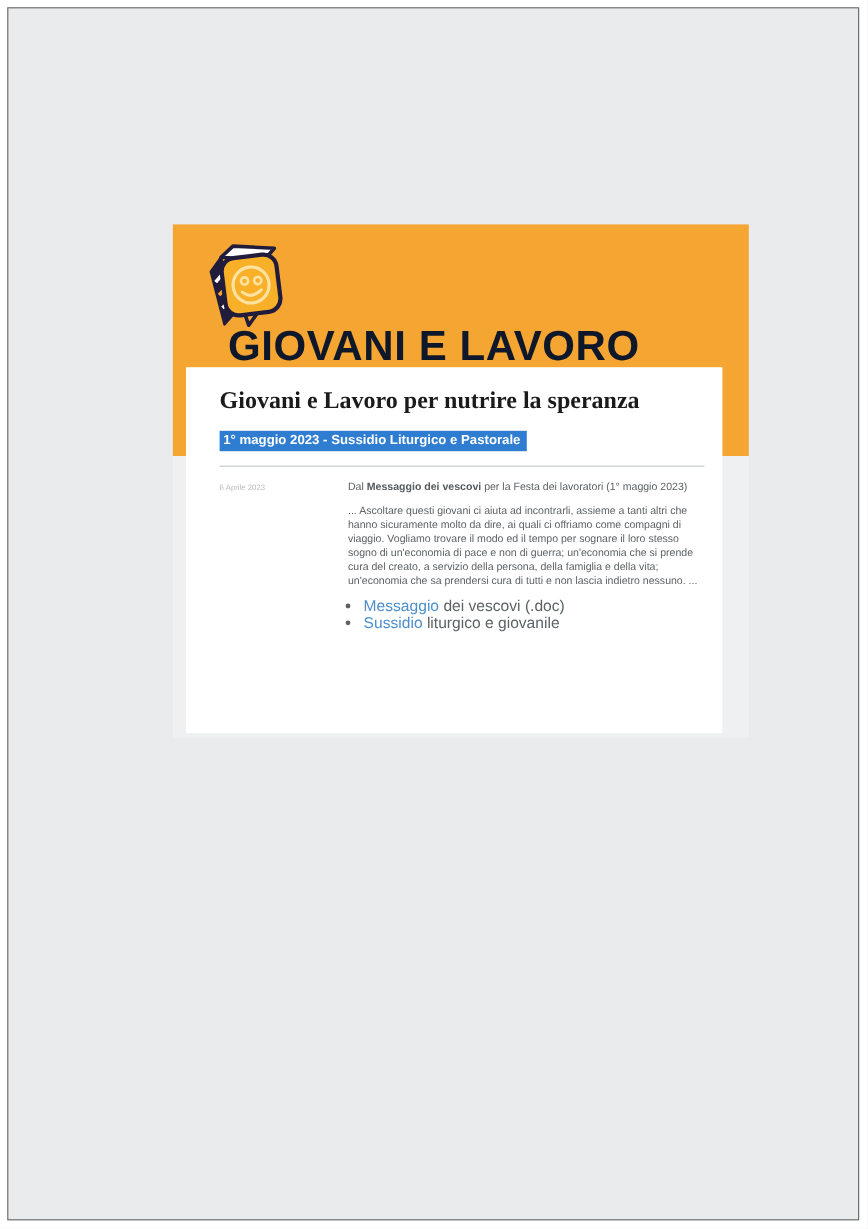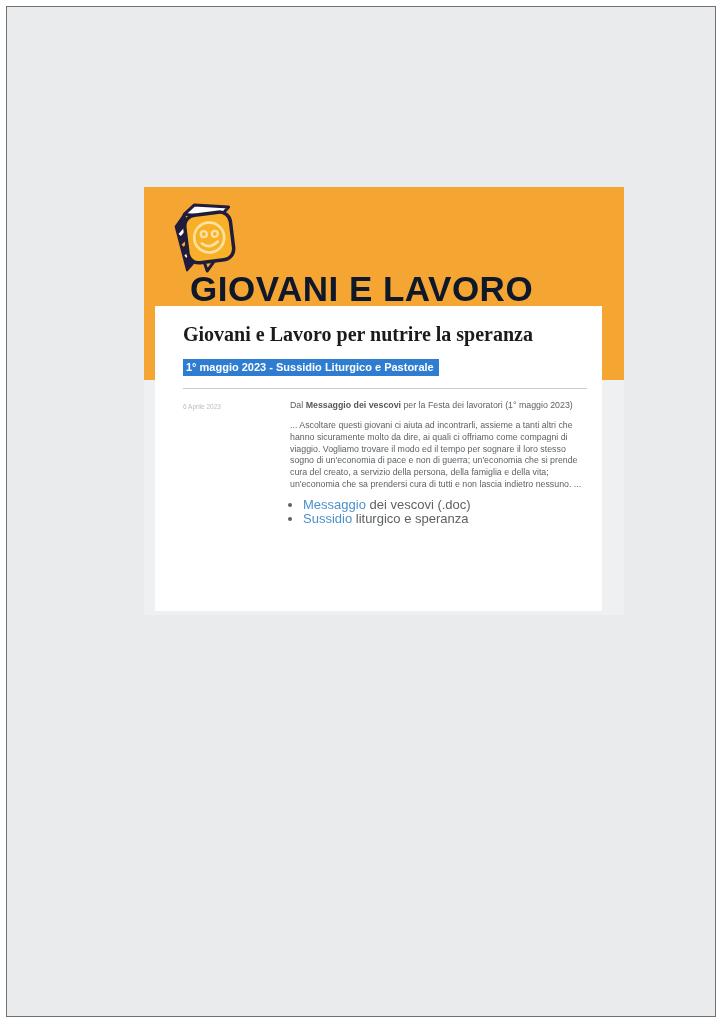--- a/index.html
+++ b/index.html
@@ -101,20 +101,20 @@
 
       <div class="article-row">
         <div class="meta-col">
           <div class="article-date">6 Aprile 2023</div>
         </div>
         <div class="body-col">
           <p><span>Dal </span><span class="bold">Messaggio dei vescovi</span><span> per la Festa dei lavoratori (1° maggio 2023)</span></p>
           <p>... Ascoltare questi giovani ci aiuta ad incontrarli, assieme a tanti altri che hanno sicuramente molto da dire, ai quali ci offriamo come compagni di viaggio. Vogliamo trovare il modo ed il tempo per sognare il loro stesso sogno di un'economia di pace e non di guerra; un'economia che si prende cura del creato, a servizio della persona, della famiglia e della vita; un'economia che sa prendersi cura di tutti e non lascia indietro nessuno. ...</p>
           <ul class="doc-list">
             <li><span class="doc-link">Messaggio</span><span> dei vescovi (.doc)</span></li>
-            <li><span class="doc-link">Sussidio</span><span> liturgico e speranza</span></li>
+            <li><span class="doc-link">Sussidio</span><span> liturgico e giovanile</span></li>
           </ul>
         </div>
       </div>
     </div>
 
   </div>
 </div>
 
 </body></html>

